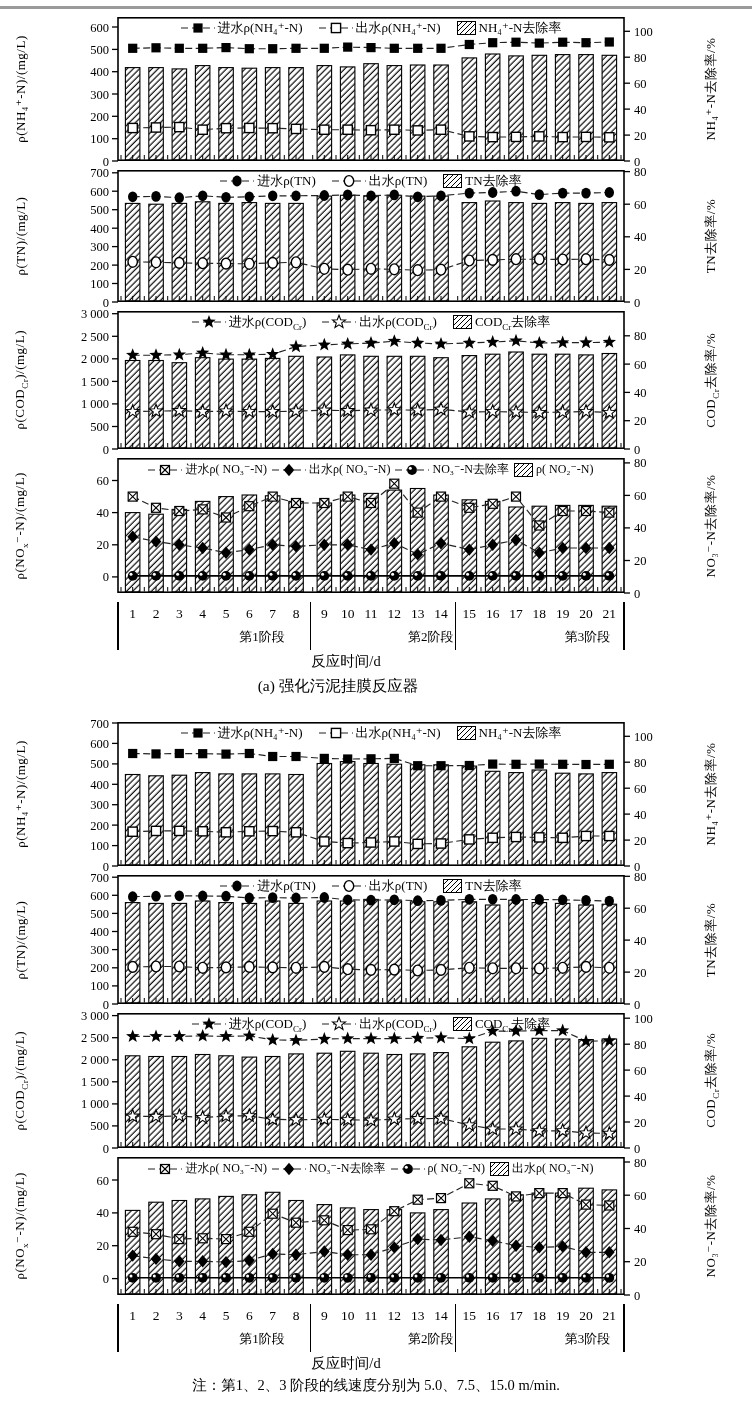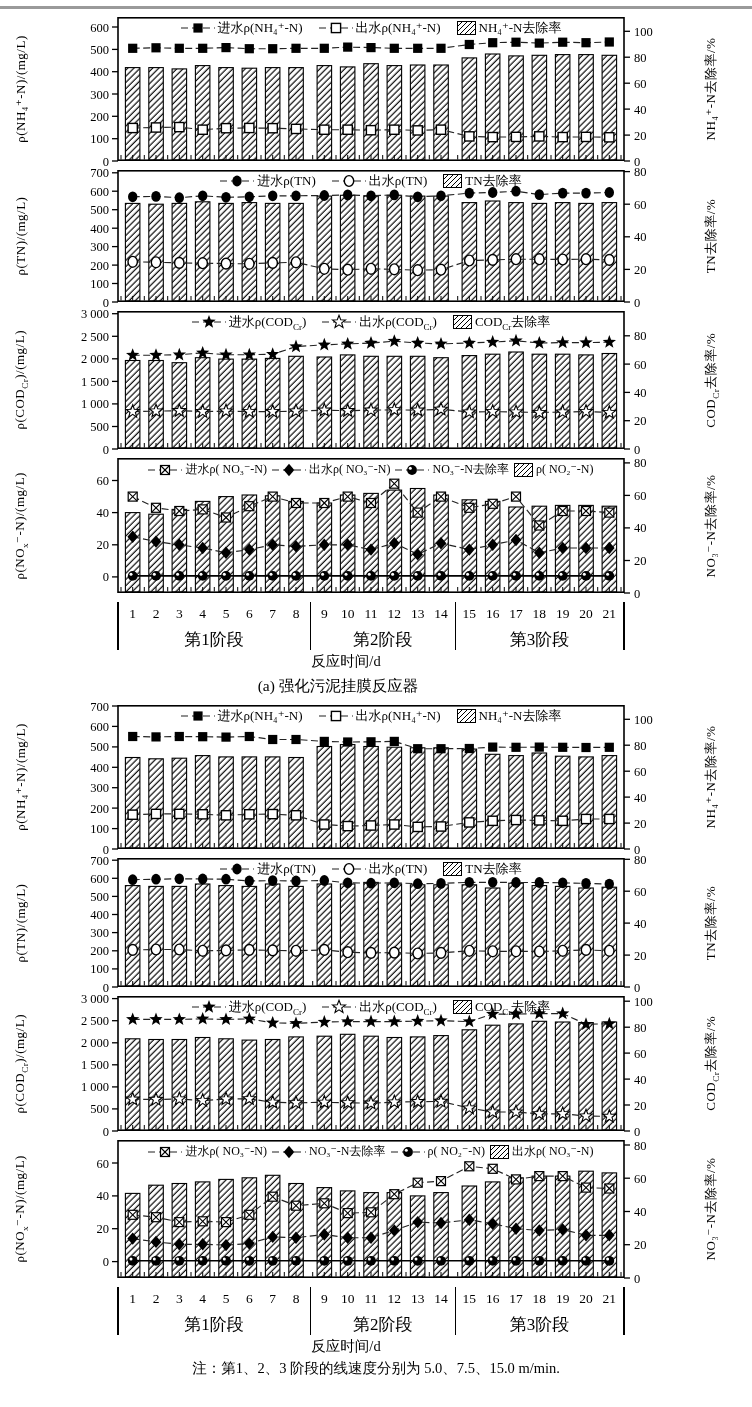--- a/index.html
+++ b/index.html
@@ -15,23 +15,23 @@
   .svgwrap{position:absolute;left:64px;top:0;}
   .legend{position:absolute;top:2px;left:118px;width:506px;display:flex;justify-content:center;align-items:center;gap:16px;font-size:13px;white-space:nowrap;}
   .legend.lg-sm{gap:5px;font-size:12px;top:3px;}
   .litem{display:flex;align-items:center;gap:3px;}
   .hsw{display:inline-block;width:17px;height:12px;border:1.3px solid #000;background:repeating-linear-gradient(135deg,#fff 0 2.3px,#000 2.3px 3.5px);}
   svg text{fill:#000;}
   .tk{font-size:12.5px;font-family:"Liberation Serif","DejaVu Serif",serif;}
   .dt{font-size:13.5px;font-family:"Liberation Serif","DejaVu Serif",serif;}
   .xblock{position:relative;height:50px;width:752px;}
   .vl{position:absolute;top:0;width:1.4px;height:48px;background:#000;}
-  .stlab{position:absolute;top:26px;text-align:center;font-size:17px;}
+  .stlab{position:absolute;top:26px;text-align:center;font-size:13px;margin-left:48px;}
   .xtitle{width:692px;text-align:center;font-size:14.5px;height:20px;}
-  .scap{width:676px;text-align:center;font-size:15.5px;padding:4px 0 8px 0;}
+  .scap{width:676px;text-align:center;font-size:15.5px;padding:4px 0 25px 0;}
   .note{width:752px;text-align:center;font-size:14.5px;margin-top:2px;}
   sub,sup{font-size:9px;}
 </style>
 </head>
 <body>
 
 <div class="page">
   <div class="rule top"></div>
   <div id="charts">
       <div>

